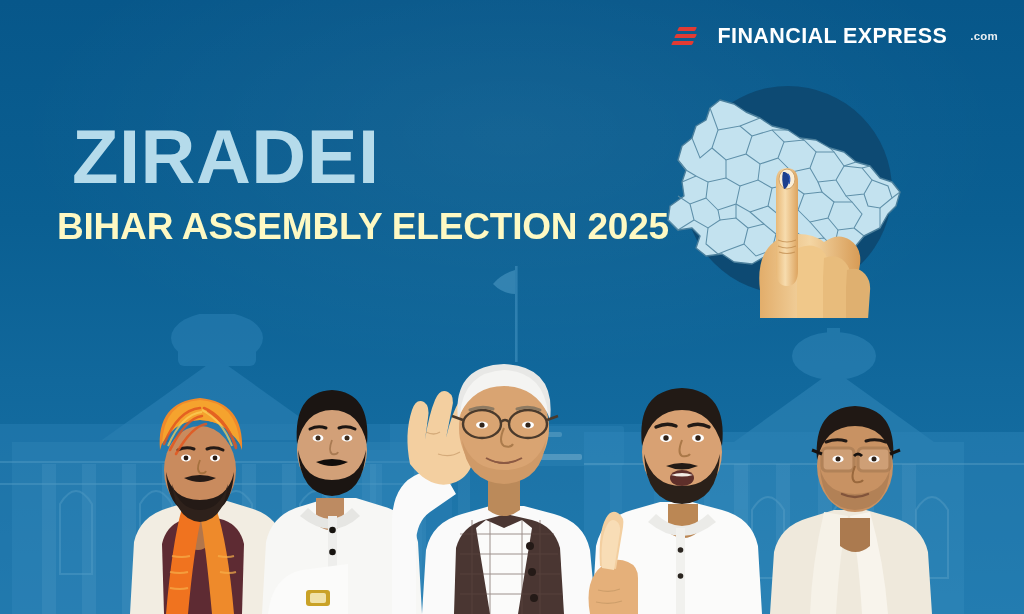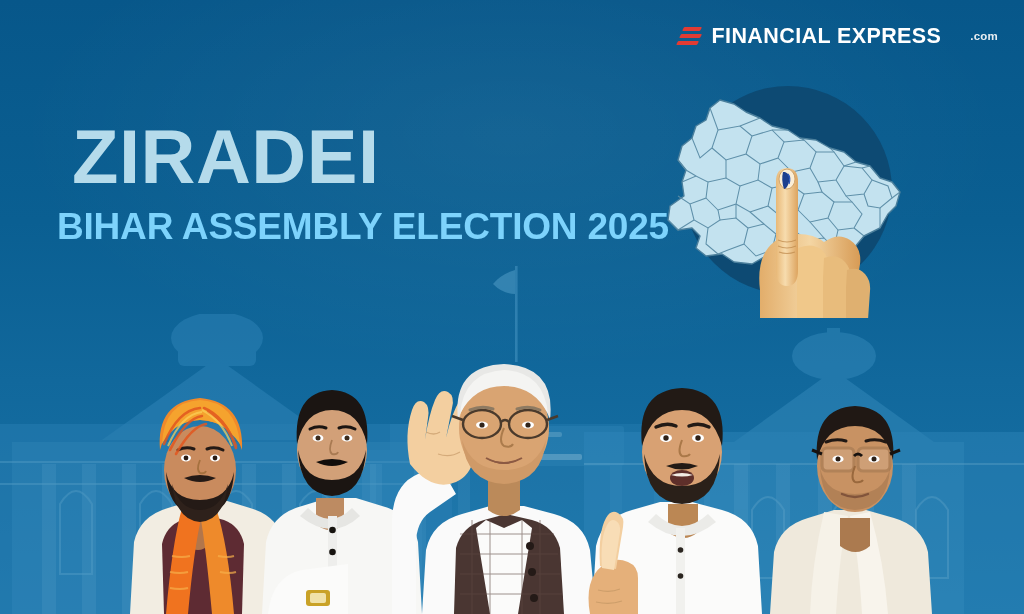--- a/index.html
+++ b/index.html
@@ -33,56 +33,56 @@
   .b-left{left:-18px;width:470px;height:300px;}
   .b-right{right:-30px;width:470px;height:300px;}
   .b-mid{left:330px;width:420px;height:250px;opacity:.42;}
 
   
   .flag{position:absolute;left:487px;top:262px;width:60px;height:100px;opacity:.5;}
 
   
   .logo{
     position:absolute;top:22px;right:26px;
-    display:flex;align-items:center;gap:11px;
+    display:flex;align-items:center;gap:22px;
     height:30px;
   }
   .logo-mark{
     width:24px;height:22px;position:relative;flex:none;
   }
   .logo-mark i{
     position:absolute;left:0;display:block;
     height:4.2px;background:#e23b33;
     transform:skewX(-26deg);border-radius:1px;
   }
   .logo-mark i:nth-child(1){top:1px;left:6px;width:18px;}
   .logo-mark i:nth-child(2){top:8px;left:3px;width:21px;}
   .logo-mark i:nth-child(3){top:15px;left:0px;width:21px;}
   .logo-text{
     color:#ffffff;font-weight:bold;font-size:21.5px;
     letter-spacing:.4px;line-height:1;white-space:nowrap;
   }
   .logo-dotcom{
     color:#e9eef2;font-weight:bold;font-size:11.5px;
-    letter-spacing:.2px;line-height:1;margin-left:18px;
+    letter-spacing:.2px;line-height:1;margin-left:1px;
   }
 
   
   .headline{
     position:absolute;left:56px;top:106px;width:620px;
   }
   .h-title{
     color:#b5dbeb;
     font-size:76px;line-height:.92;
     font-weight:bold;letter-spacing:.5px;
     margin:16px;
     white-space:nowrap;
   }
   .h-sub{
-    color:#7dd3fc;
+    color:#fef9c3;
     font-size:37px;line-height:1;
     font-weight:bold;letter-spacing:-.2px;
     margin:16px 0 0 1px;
     white-space:nowrap;
   }
 
   
   .emblem{position:absolute;left:648px;top:78px;width:262px;height:240px;}
   .emblem svg{display:block;width:100%;height:100%;}
 

